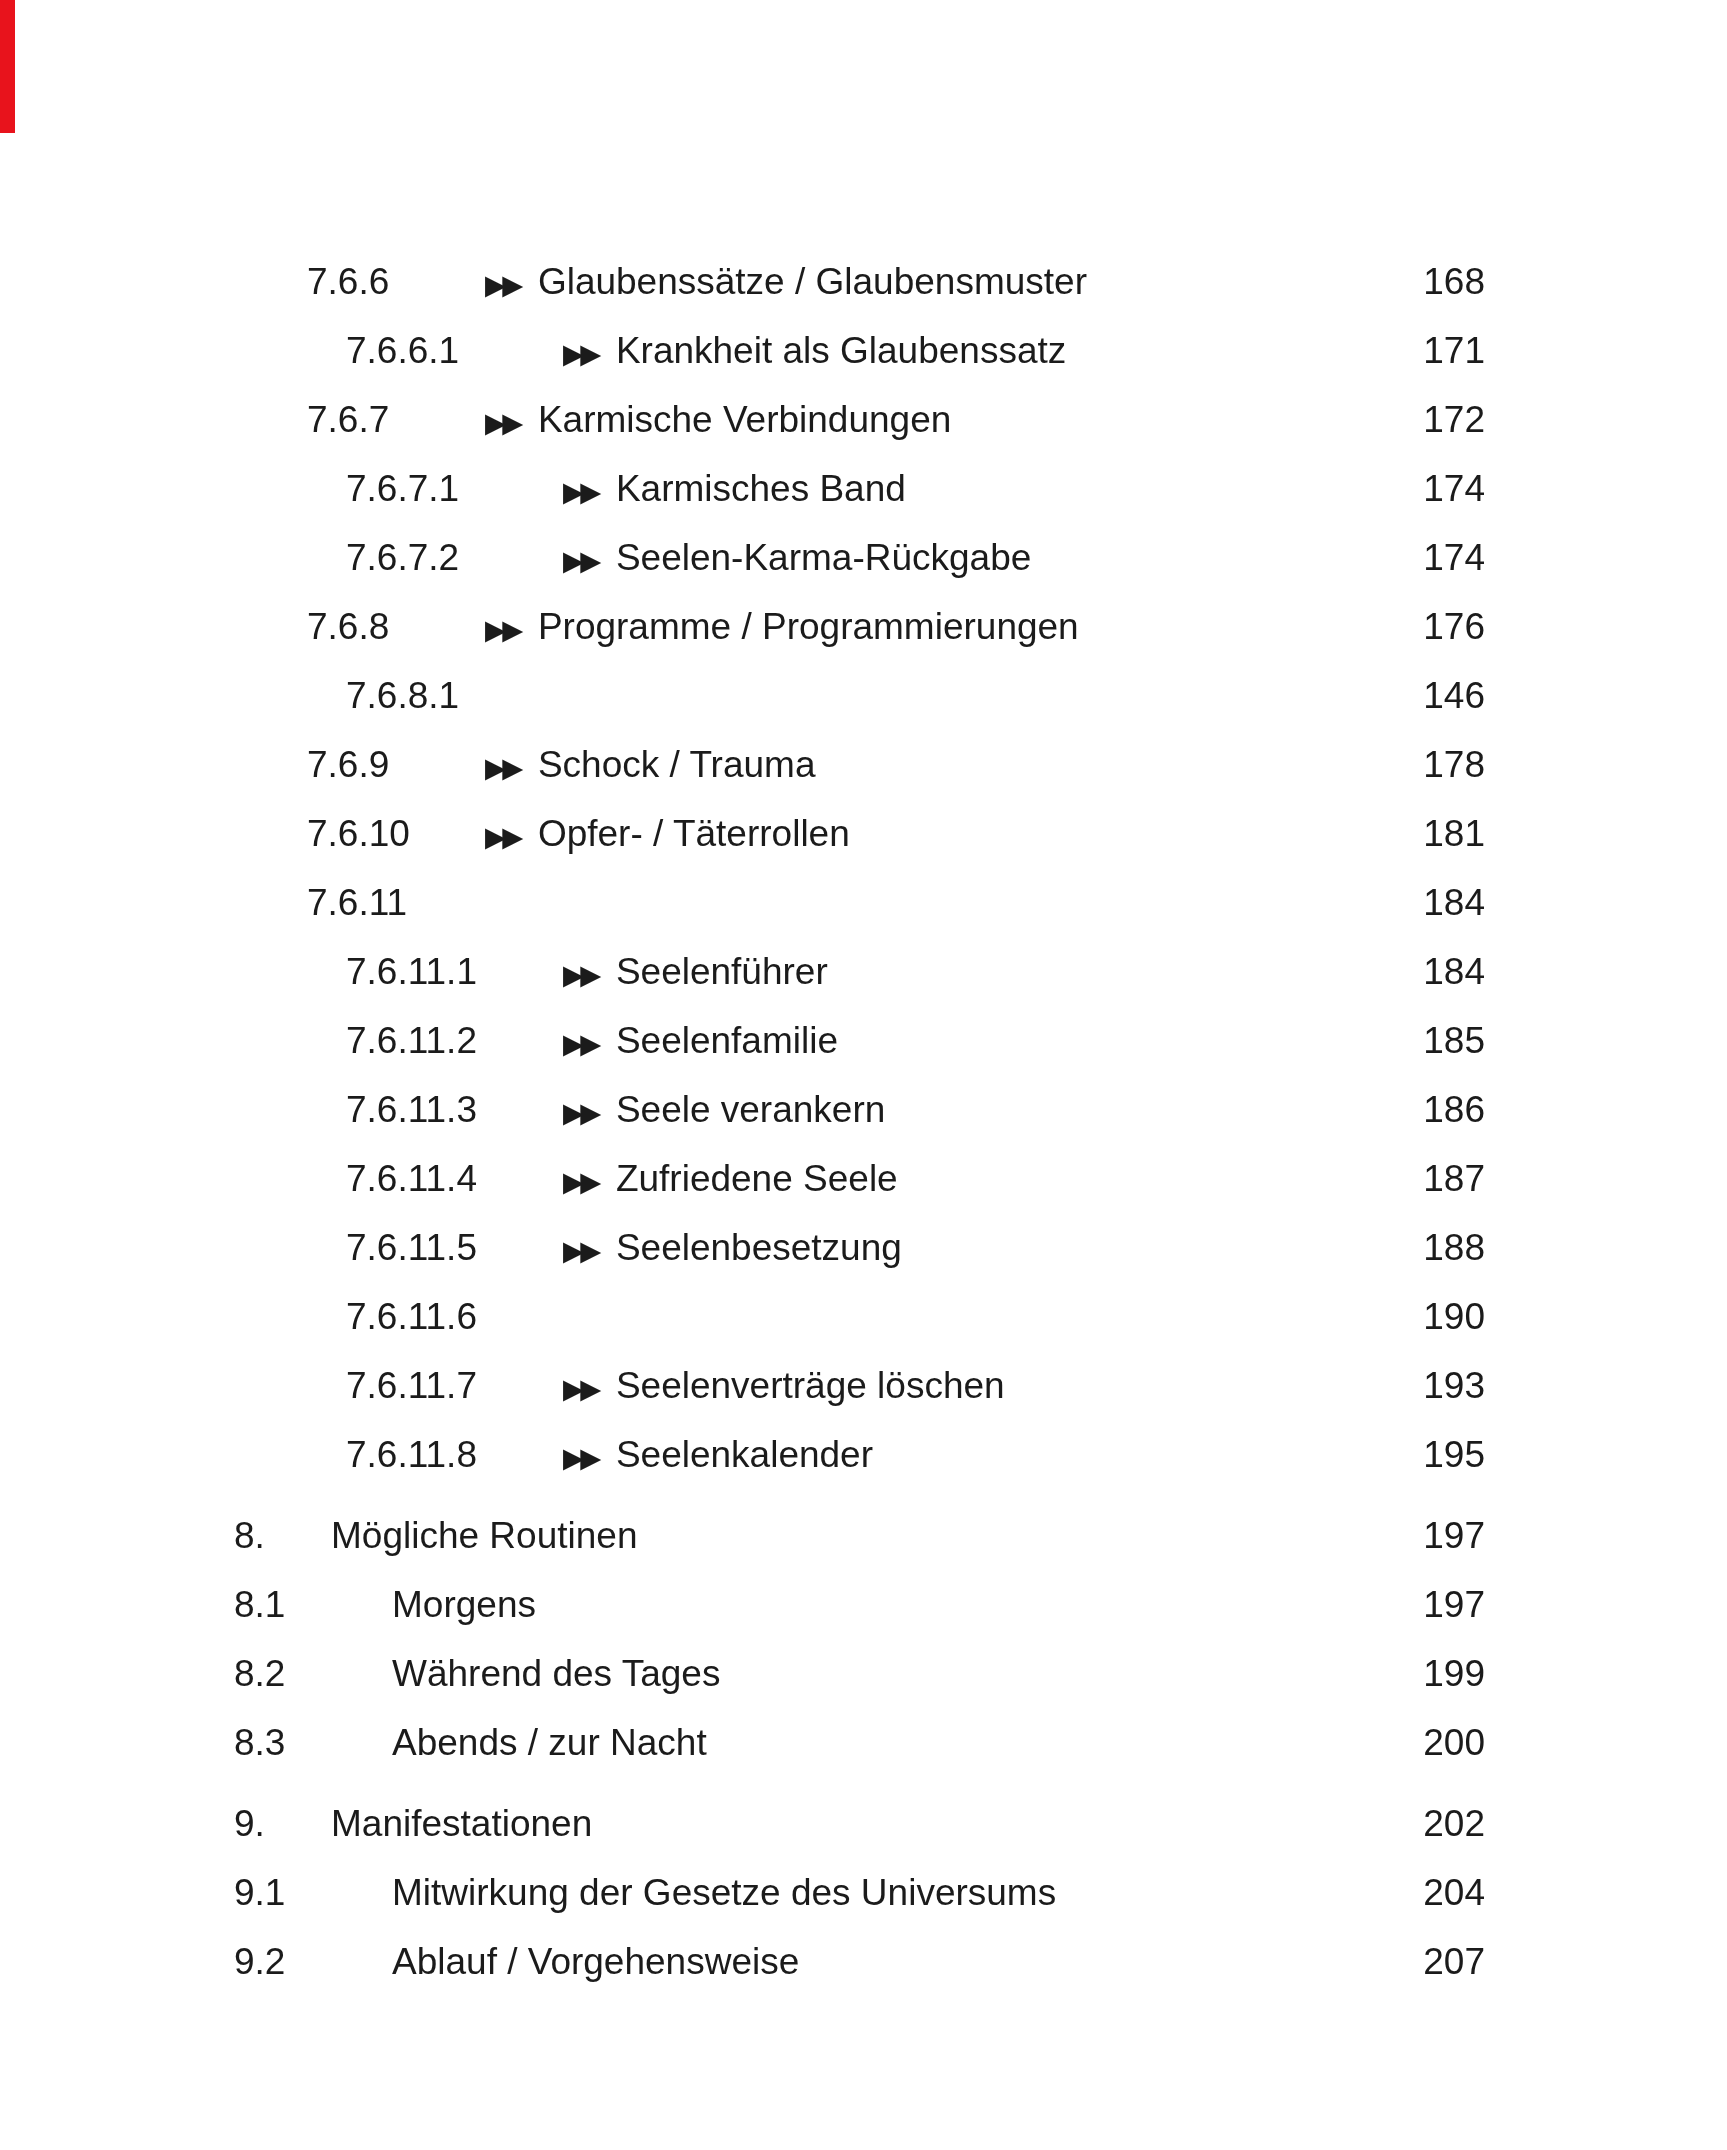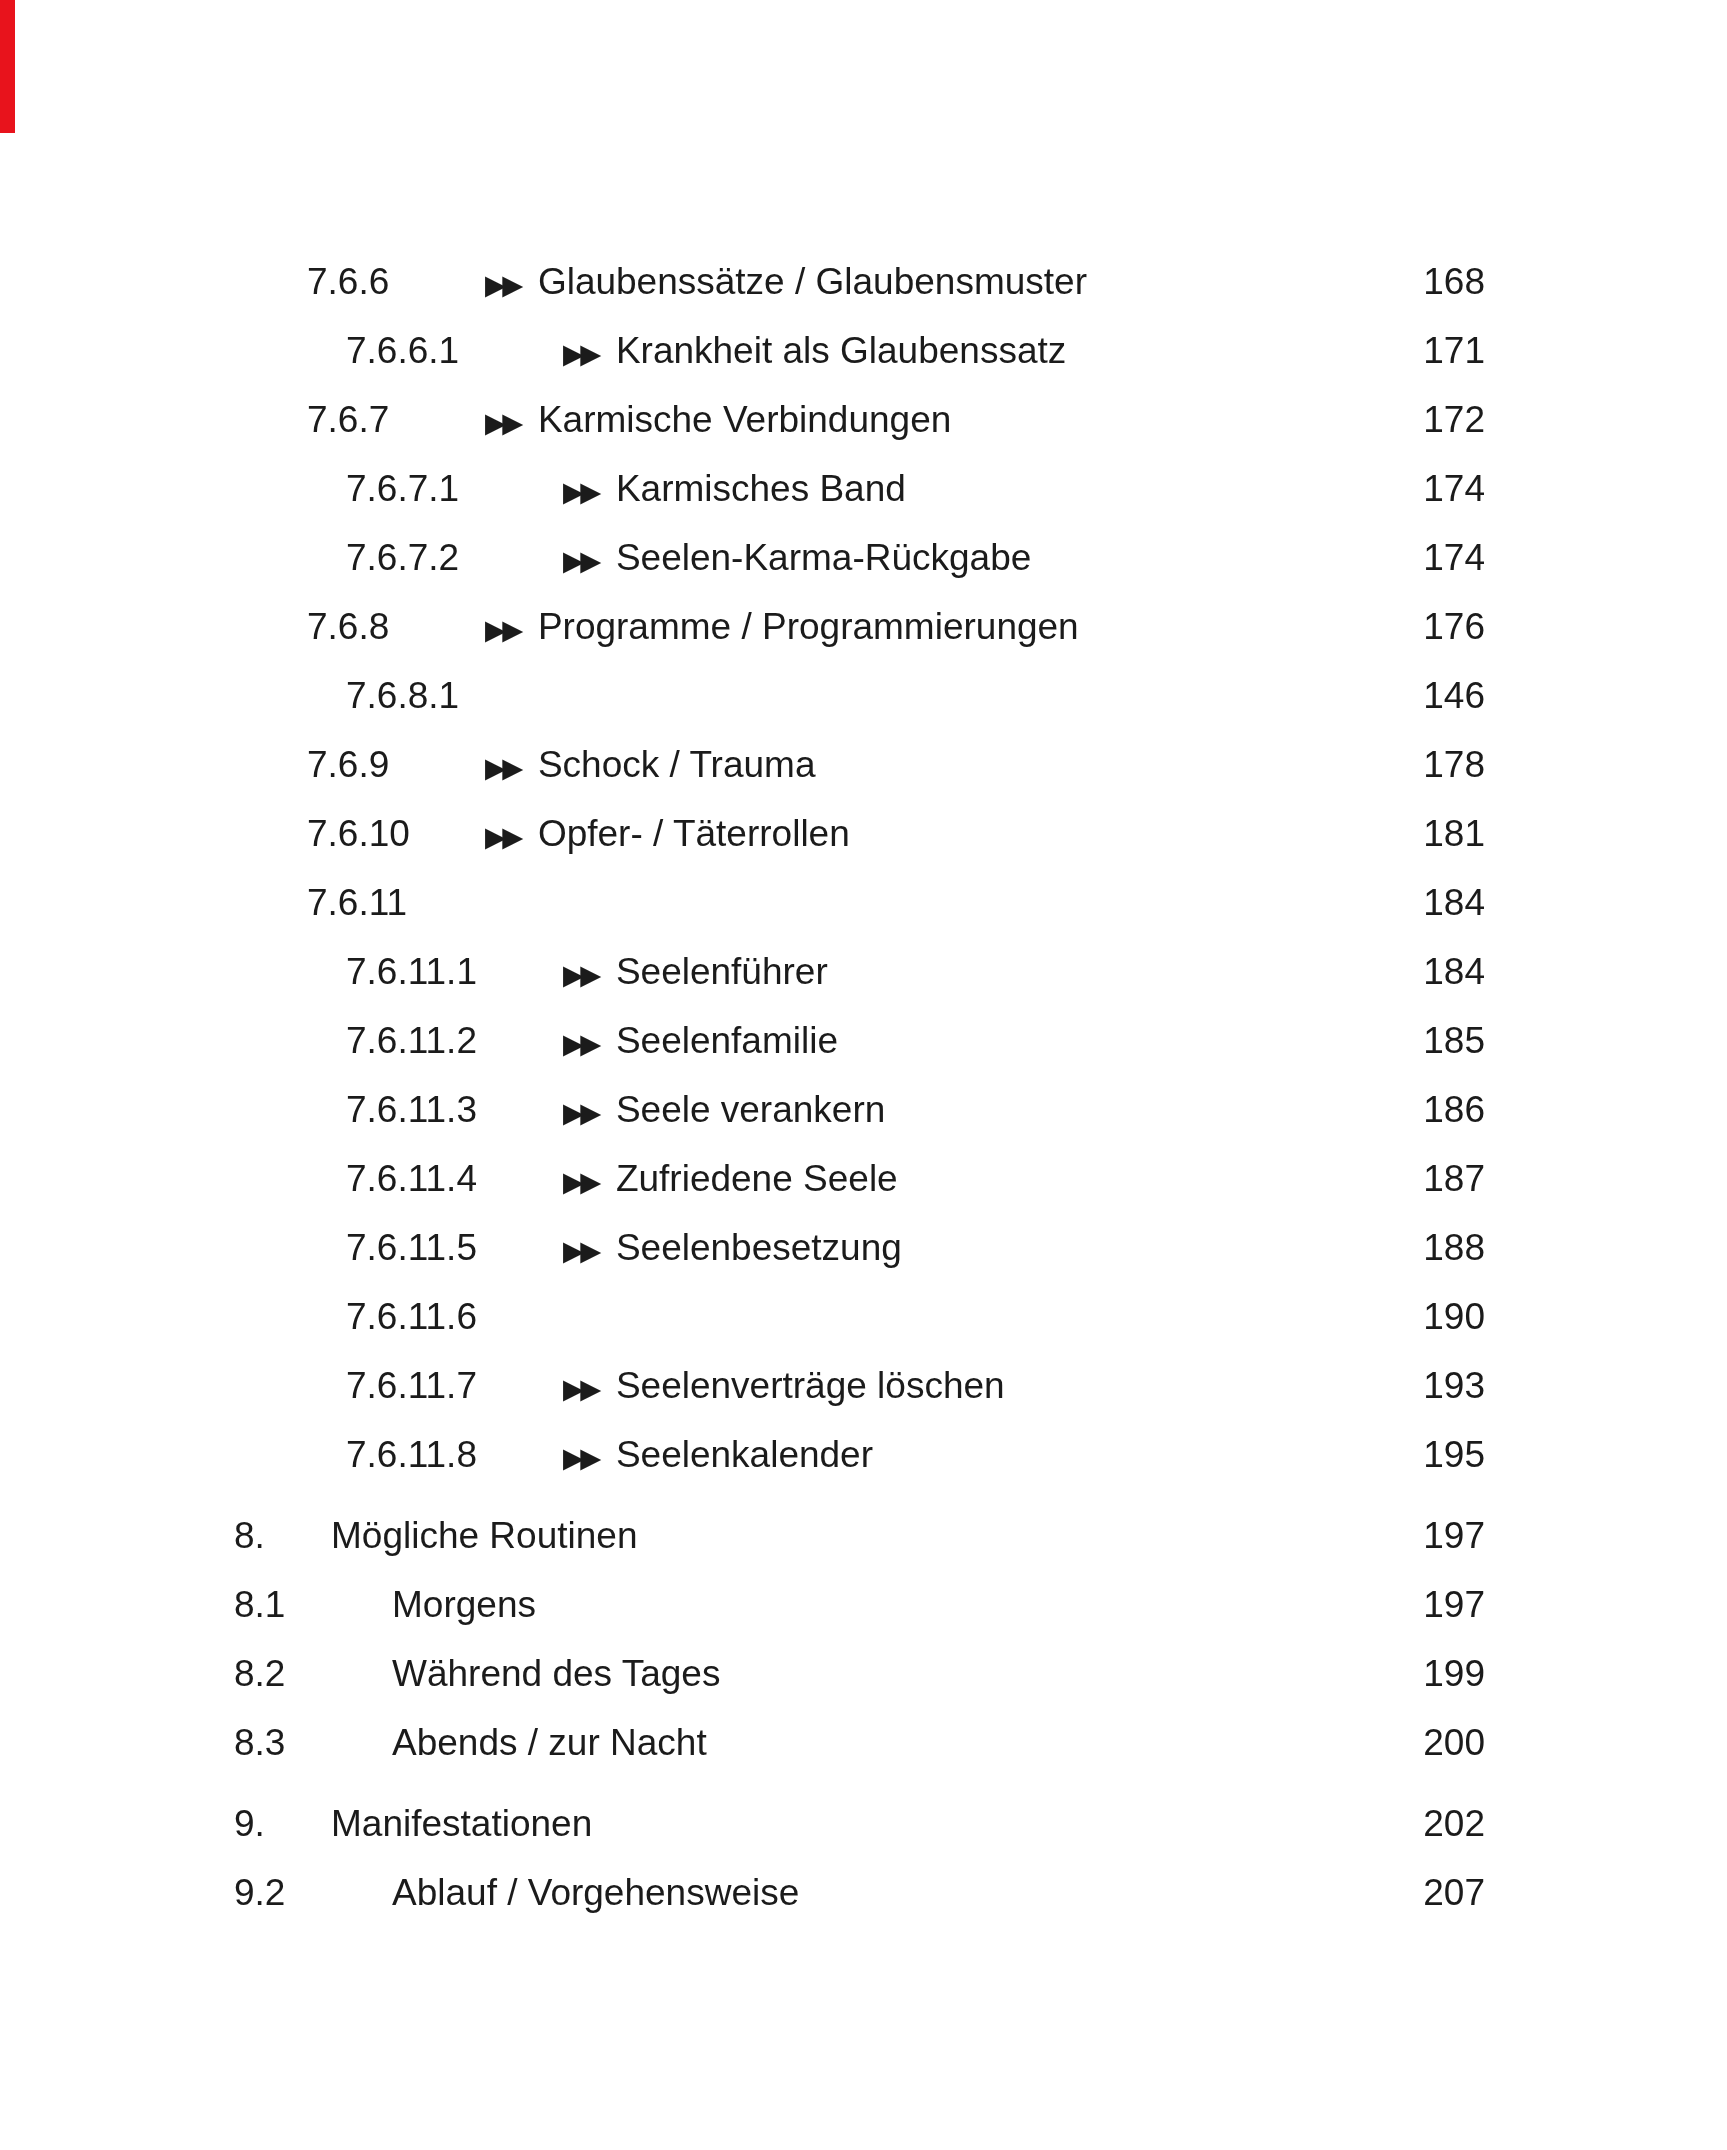--- a/index.html
+++ b/index.html
@@ -180,19 +180,24 @@
     <span class="num">8.3</span>
     <span class="title-wrap"><span class="title">Abends / zur Nacht</span></span>
     <span class="page">200</span>
   </div>
       <div class="row lvl1 gap-before">
     <span class="num">9.</span>
     <span class="title-wrap"><span class="title">Manifestationen</span></span>
     <span class="page">202</span>
   </div>
       <div class="row lvl2">
+    <span class="num">9.1</span>
+    <span class="title-wrap"><span class="title">Mitwirkung der Gesetze des Universums</span></span>
+    <span class="page">204</span>
+  </div>
+      <div class="row lvl2">
     <span class="num">9.2</span>
     <span class="title-wrap"><span class="title">Ablauf / Vorgehensweise</span></span>
     <span class="page">207</span>
   </div>
     </div>
 </div>
 
 
 </body></html>

